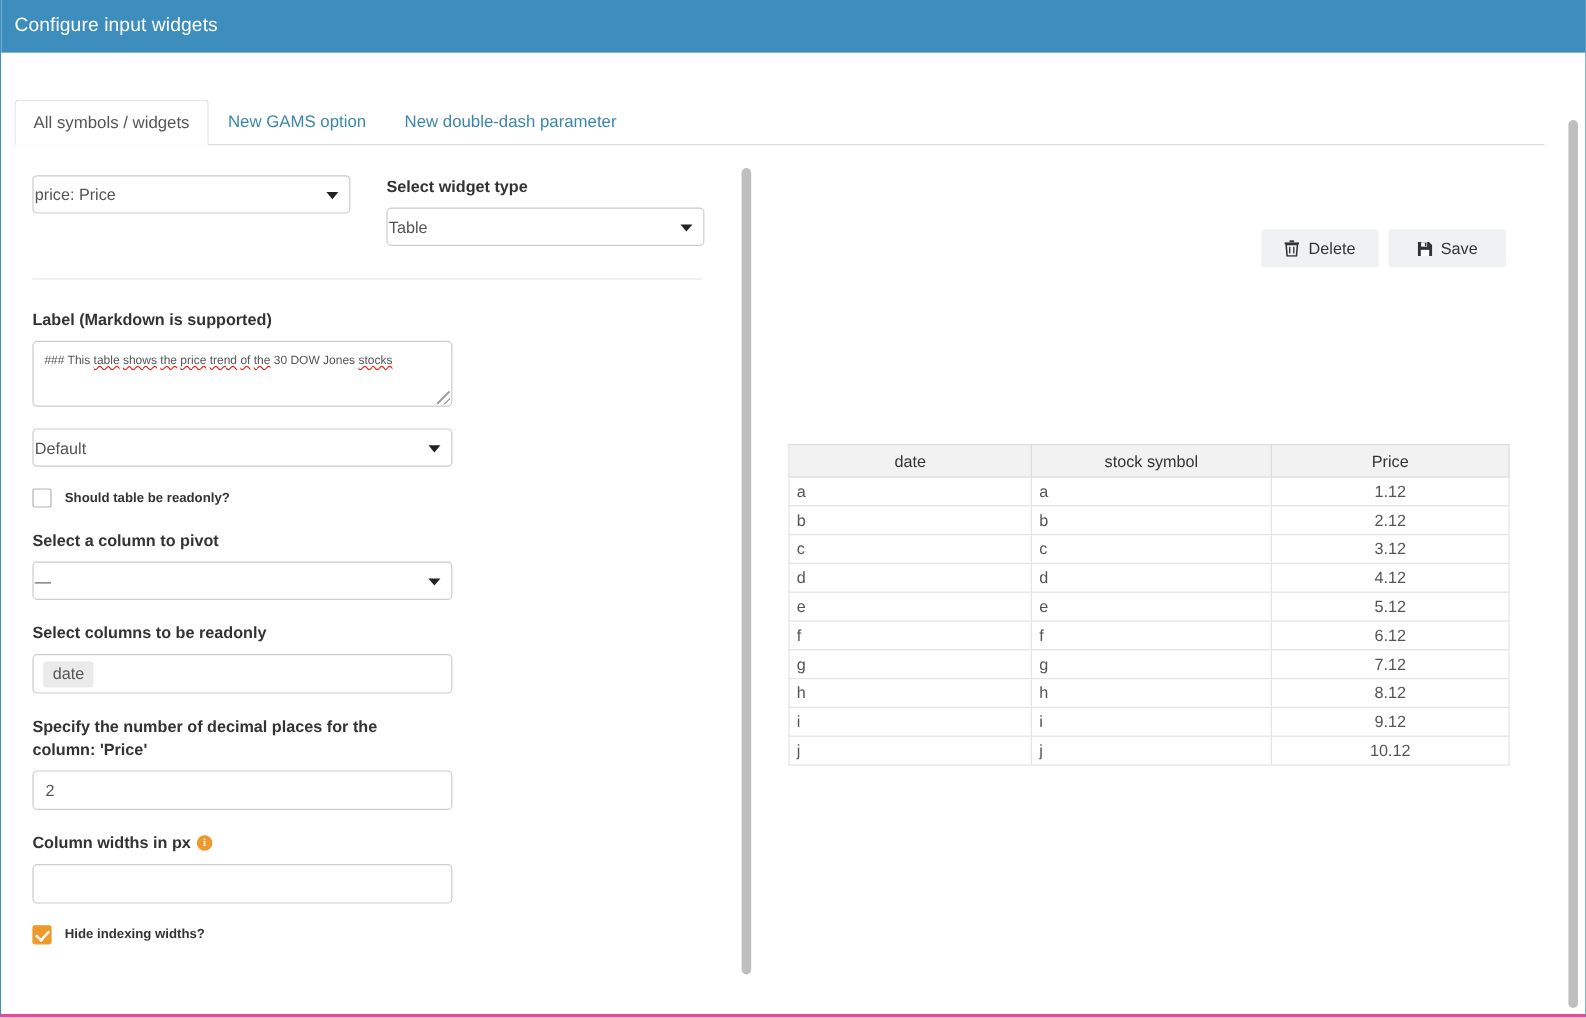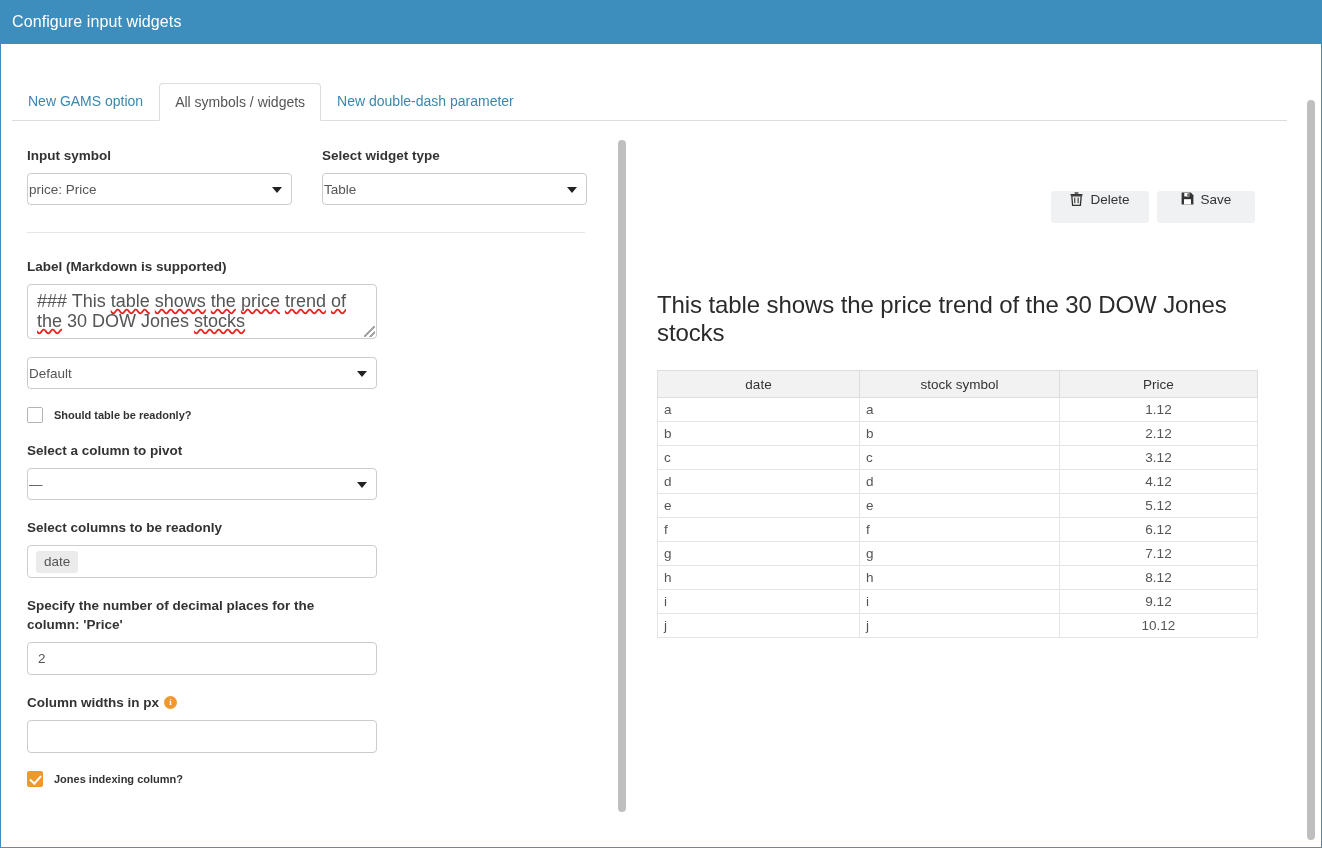--- a/index.html
+++ b/index.html
@@ -11,21 +11,21 @@
     font-family: "Liberation Sans", sans-serif;
     -webkit-font-smoothing: antialiased;
   }
 
   .window {
     position: relative;
     width: 1322px; height: 848px;
     background: #ffffff;
     border-left: 1px solid #3d8dbd;
     border-right: 1px solid #3d8dbd;
-    border-bottom: 1px solid #ec4899;
+    border-bottom: 3px solid #ec4899;
     overflow: hidden;
   }
 
   
   .titlebar {
     position: absolute; top: 0; left: 0;
     width: 1322px; height: 44px;
     background: #3d8dbd;
     display: flex; align-items: center;
   }
@@ -130,21 +130,21 @@
     width: 558px;
   }
 
   .textarea-box {
     width: 350px;
     height: 55px;
     border: 1px solid #cccccc;
     border-radius: 4px;
     background: #ffffff;
     padding: 6px 9px;
-    font-size: 18px;
+    font-size: 10px;
     color: #555555;
     line-height: 20px;
     position: relative;
     overflow: hidden;
     white-space: normal;
   }
   .textarea-box .rs {
     position: absolute; right: 1px; bottom: 1px;
     width: 11px; height: 11px;
     background:
@@ -236,21 +236,21 @@
     position: absolute;
     top: 55px; right: 26px;
     display: flex; gap: 8px;
   }
   .btn {
     background: #f0f1f2;
     border: 1px solid #f0f1f2;
     border-radius: 3px;
     height: 32px;
     min-width: 98px;
-    display: flex; align-items: flex-start; justify-content: center;
+    display: flex; align-items: center; justify-content: center;
     gap: 7px;
     font-size: 13.5px;
     color: #333333;
     cursor: pointer;
     padding: 0 14px;
   }
   .btn svg { display: block; }
 
   .preview-title {
     position: absolute;
@@ -312,37 +312,36 @@
 
 <div class="window">
 
   <div class="titlebar">
     <div class="titlebar-text">Configure input widgets</div>
   </div>
 
   <div class="body-area">
 
     <div class="tabs">
+      <div class="tab active">
+        <span>All symbols / widgets</span>
+      </div>
       <div class="tab">
         <span>New GAMS option</span>
-      </div>
-      <div class="tab active">
-        <span>All symbols / widgets</span>
       </div>
       <div class="tab">
         <span>New double-dash parameter</span>
       </div>
     </div>
 
     <div class="left-pane">
       <div class="left-inner">
 
         <div class="row-two">
           <div class="col-a">
-            <span class="field-label">Input symbol</span>
             <div class="select-box">
               <span>price: Price</span>
               <span class="caret"></span>
             </div>
           </div>
           <div class="col-b">
             <span class="field-label">Select widget type</span>
             <div class="select-box">
               <span>Table</span>
               <span class="caret"></span>
@@ -392,21 +391,21 @@
 
         <div class="gap-2"></div>
 
         <span class="field-label"><span>Column widths in px</span><span class="info-icon">i</span></span>
         <div class="text-input">
           <span></span>
         </div>
 
         <div class="checkbox-row">
           <span class="cbox checked"></span>
-          <span class="cbox-label">Jones indexing column?</span>
+          <span class="cbox-label">Hide indexing widths?</span>
         </div>
 
       </div>
     </div>
 
     <div class="scroll-track inner-sb">
       <div class="scroll-thumb"></div>
     </div>
 
     <div class="right-pane">
@@ -426,21 +425,20 @@
           <svg width="13" height="13" viewBox="0 0 13 13">
             <path d="M0.6 0.6 h9.2 l2.6 2.6 v9.2 h-11.8 z" fill="#333"></path>
             <rect x="3.3" y="0.9" width="5" height="3.6" fill="#fff"></rect>
             <rect x="6.4" y="1.4" width="1.3" height="2.6" fill="#333"></rect>
             <rect x="3" y="7.2" width="7" height="5.2" fill="#fff"></rect>
           </svg>
           <span>Save</span>
         </div>
       </div>
 
-      <div class="preview-title">This table shows the price trend of the 30 DOW Jones stocks</div>
 
       <div class="tbl-wrap">
         <table class="preview">
           <colgroup>
             <col style="width:202px">
               <col style="width:200px">
               <col style="width:198px">
           </colgroup>
           <thead>
             <tr>

